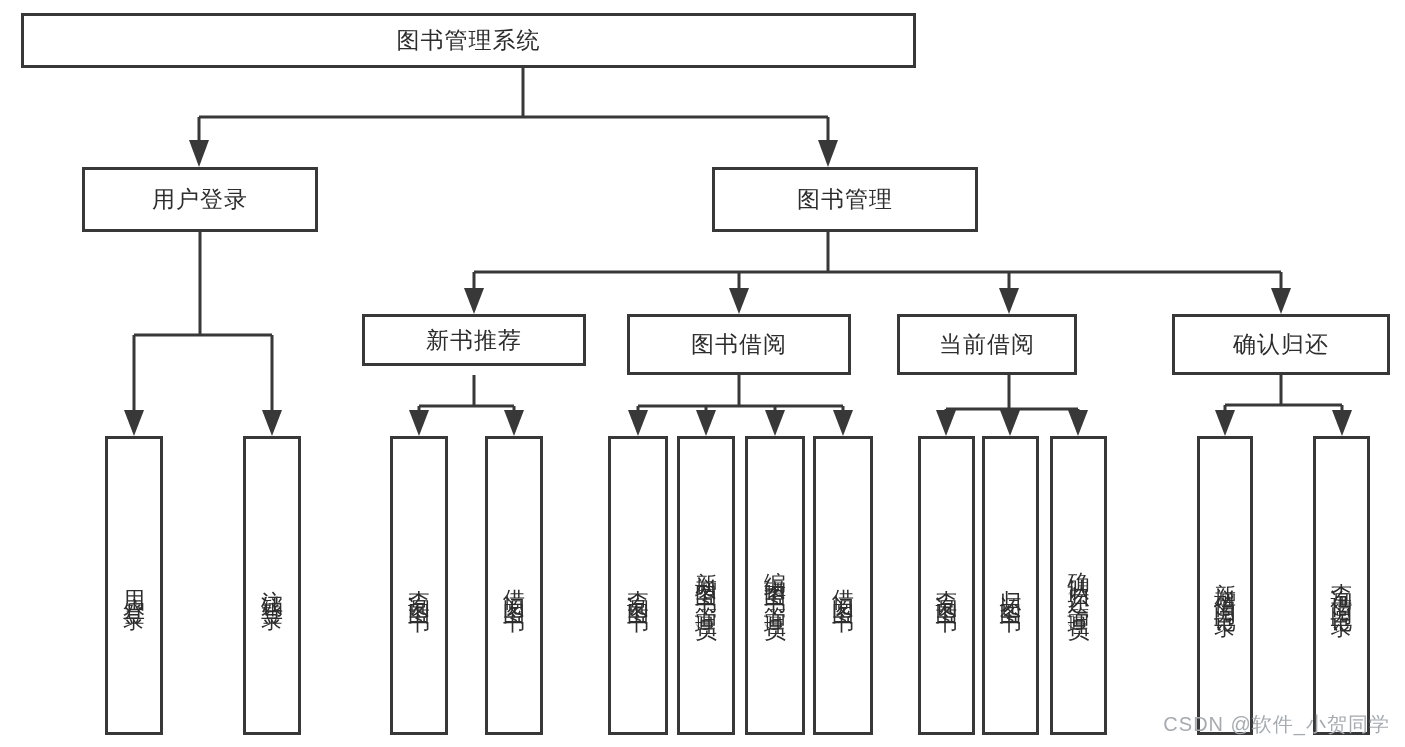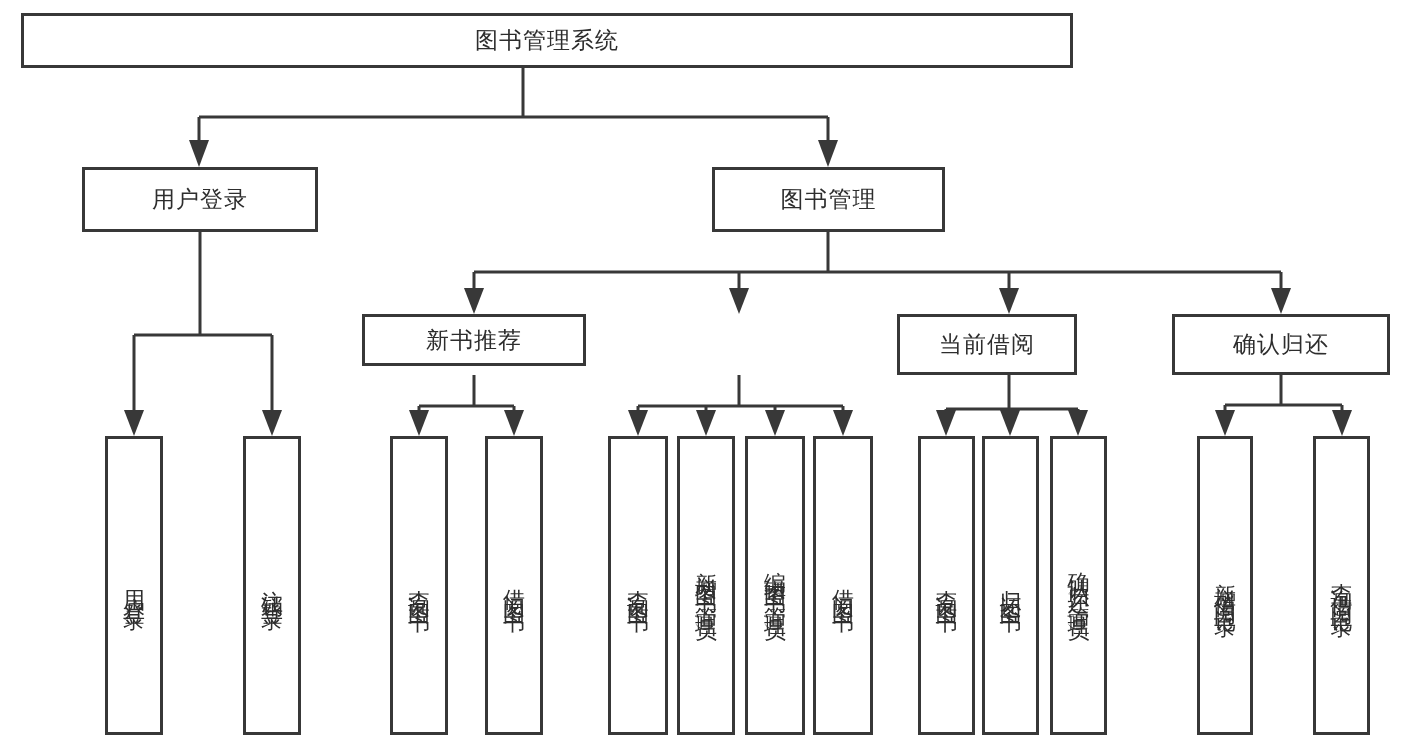--- a/index.html
+++ b/index.html
@@ -76,33 +76,36 @@
       <polygon points="765,410 785,410 775,436"></polygon>
       <polygon points="833,410 853,410 843,436"></polygon>
       <polygon points="936,410 956,410 946,436"></polygon>
       <polygon points="1000,410 1020,410 1010,436"></polygon>
       <polygon points="1068,410 1088,410 1078,436"></polygon>
       <polygon points="1215,410 1235,410 1225,436"></polygon>
       <polygon points="1332,410 1352,410 1342,436"></polygon>
     </g>
   </svg>
 
-  <div class="node" style="left:21px;top:13px;width:1052px;height:55px">
+  <div class="node" style="left:21px;top:13px;width:895px;height:55px">
     <span>图书管理系统</span>
   </div>
 
   <div class="node" style="left:82px;top:167px;width:236px;height:65px">
     <span>用户登录</span>
   </div>
-  <div class="node" style="left:712px;top:167px;width:233px;height:65px">
+  <div class="node" style="left:712px;top:167px;width:266px;height:65px">
     <span>图书管理</span>
   </div>
 
   <div class="node" style="left:362px;top:314px;width:224px;height:52px">
     <span>新书推荐</span>
+  </div>
+  <div class="node" style="left:627px;top:314px;width:224px;height:61px">
+    <span>图书借阅</span>
   </div>
   <div class="node" style="left:897px;top:314px;width:180px;height:61px">
     <span>当前借阅</span>
   </div>
   <div class="node" style="left:1172px;top:314px;width:218px;height:61px">
     <span>确认归还</span>
   </div>
 
   <div class="node leaf" style="left:105px;top:436px;width:58px;height:299px">
     <span class="v">用户登录</span>
@@ -141,14 +144,15 @@
     <span class="v">确认归还（管理员）</span>
   </div>
 
   <div class="node leaf" style="left:1197px;top:436px;width:56px;height:299px">
     <span class="v">新增借阅记录</span>
   </div>
   <div class="node leaf" style="left:1313px;top:436px;width:57px;height:299px">
     <span class="v">查询借阅记录</span>
   </div>
 
+  <div class="watermark">CSDN @软件_小贺同学</div>
 
 </div>
 
 </body></html>

